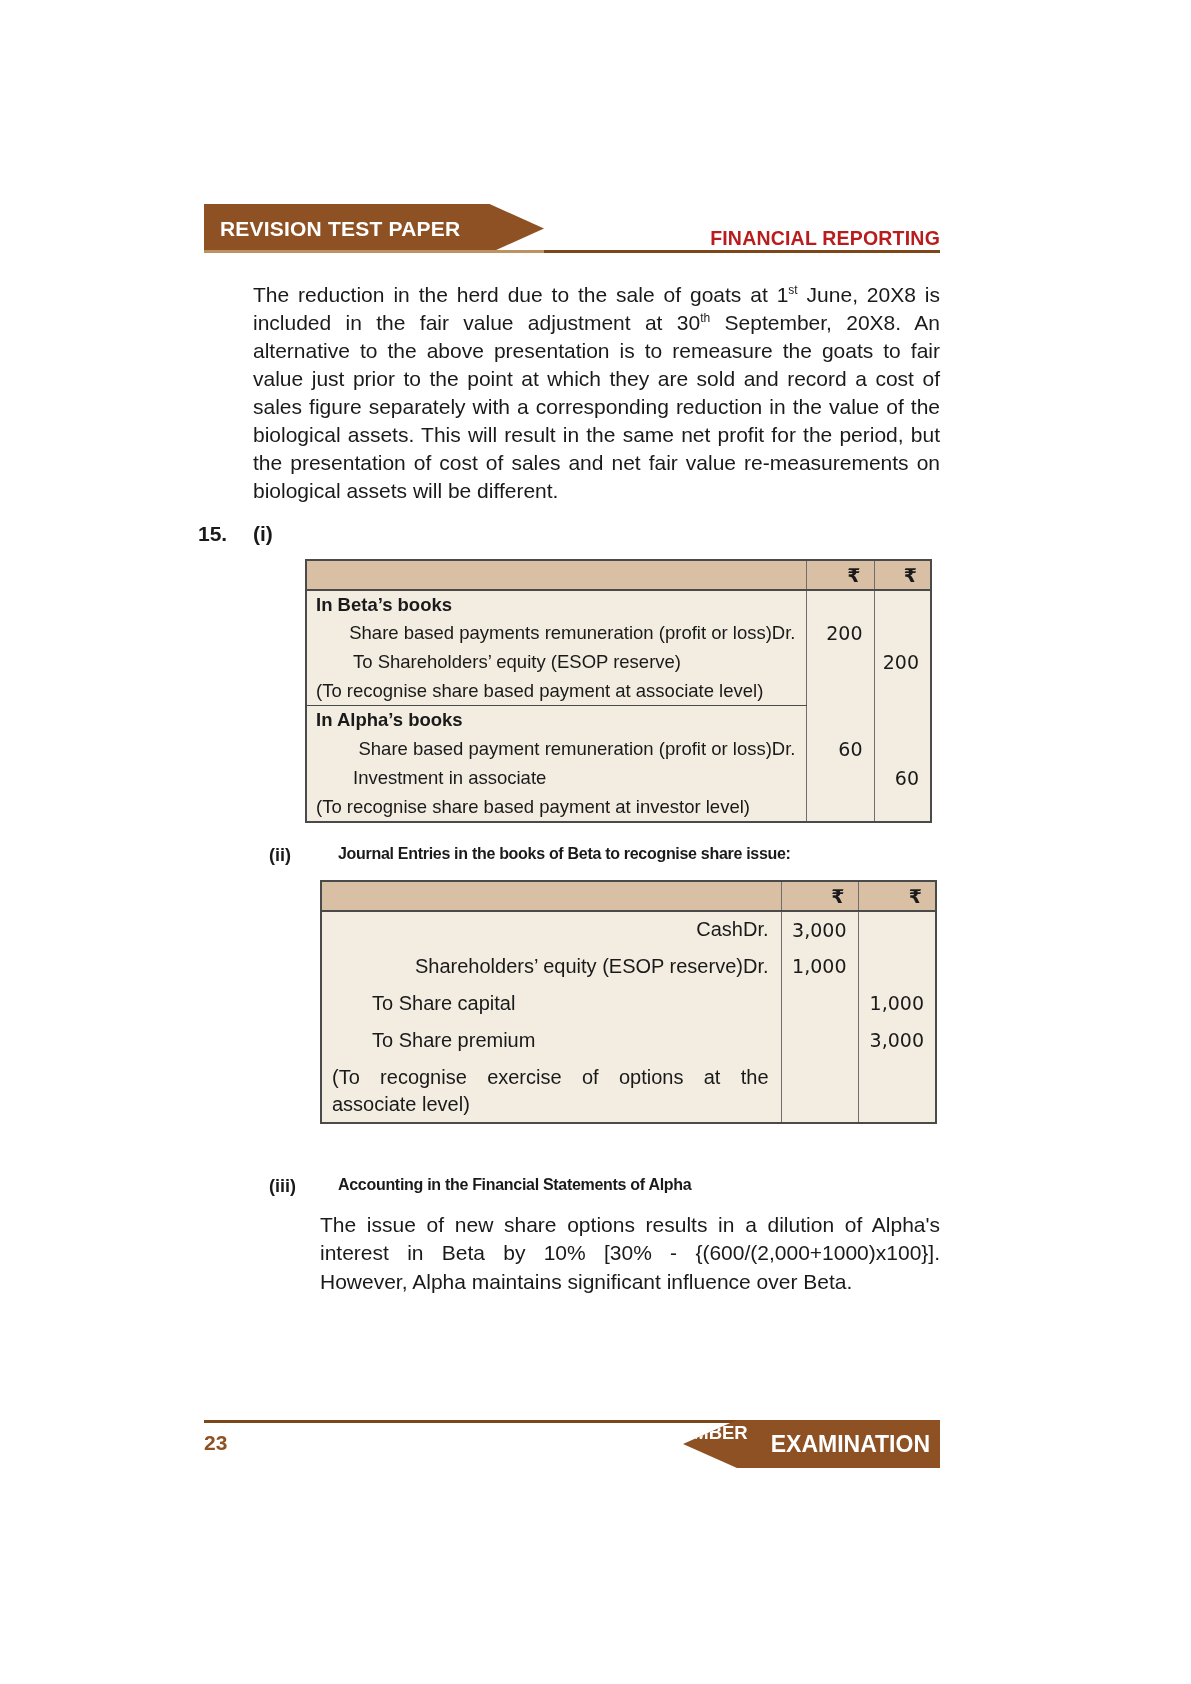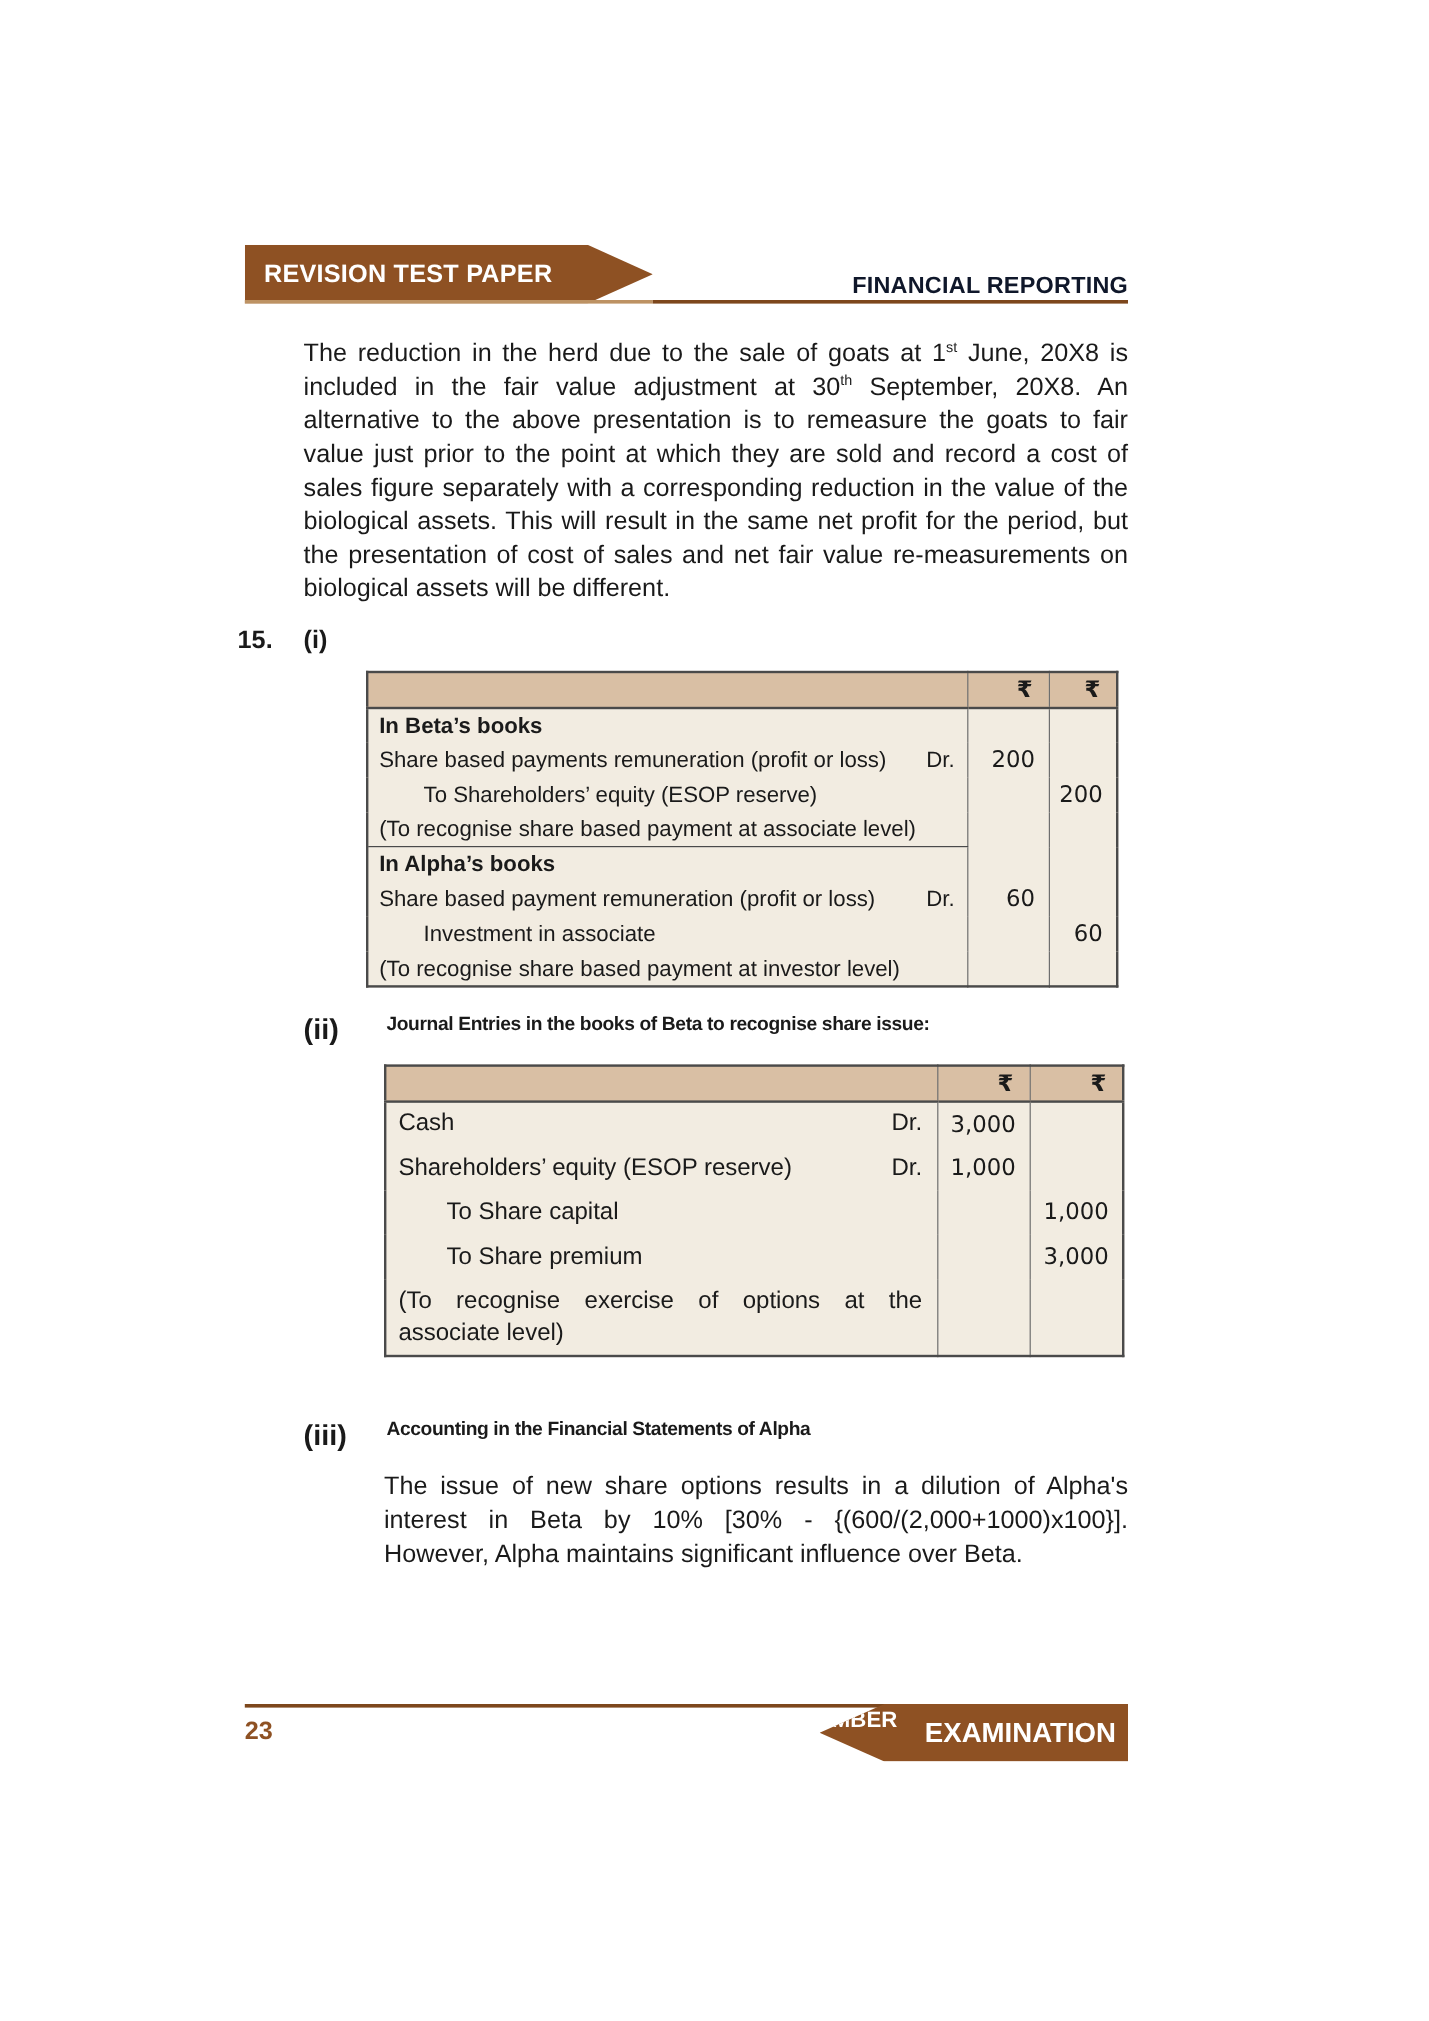--- a/index.html
+++ b/index.html
@@ -11,49 +11,49 @@
 
   
   .hdr-banner {
     position:absolute; left:204px; top:204px; width:340px; height:49px;
     background:#8e5123;
     -webkit-clip-path:polygon(0 0, 84% 0, 100% 50%, 84% 100%, 0 100%);
     clip-path:polygon(0 0, 84% 0, 100% 50%, 84% 100%, 0 100%);
     display:flex; align-items:center;
   }
   .hdr-banner-label { color:#ffffff; font-weight:bold; font-size:21px; padding-left:16px; letter-spacing:0.2px; }
-  .hdr-title { position:absolute; top:227px; right:251px; color:#0f172a; font-weight:bold; font-size:19.5px; letter-spacing:0.2px; }
+  .hdr-title { position:absolute; top:227px; right:251px; color:#b91c1c; font-weight:bold; font-size:19.5px; letter-spacing:0.2px; }
   .hdr-rule-light { position:absolute; left:204px; top:250px; width:340px; height:3px; background:#bd9263; }
   .hdr-rule-dark  { position:absolute; left:544px; top:250px; width:396px; height:3px; background:#7d471c; }
 
   
   .content { position:absolute; left:253px; top:281px; width:687px; }
   .intro { font-size:21px; line-height:28px; text-align:justify; }
   sup { font-size:12px; line-height:0; }
 
   .q-row { display:flex; margin-top:15px; }
   .q-num   { width:55px; margin-left:-55px; font-weight:bold; font-size:21px; line-height:28.5px; }
   .q-label-i { width:78px; font-weight:bold; font-size:21px; line-height:28.5px; }
   .q-heading { flex:1; font-weight:bold; font-size:20.5px; line-height:28.5px; text-align:justify; letter-spacing:-0.2px; }
 
   .part-row { display:flex; margin-top:22px; }
-  .part-label { width:69px; font-weight:bold; font-size:24px; }
+  .part-label { width:69px; font-weight:bold; font-size:18px;margin-left:16px; }
   .part-heading { font-weight:bold; font-size:16px; letter-spacing:-0.3px; white-space:nowrap; }
 
   
   table.journal { border-collapse:collapse; background:#f2ece1; border:2px solid #4a4a4a; table-layout:fixed; }
   table.journal th { background:#d9bfa4; border-bottom:2px solid #4a4a4a; height:30px; }
   th.rupee, td.amt {
     text-align:right; font-family:"DejaVu Sans","Liberation Sans",sans-serif;
     border-left:1.5px solid #6e6e6e;
   }
   th.rupee { padding-right:13px; font-size:19px; font-weight:bold; color:#1a1a1a; }
   td.amt { padding-right:11px; font-size:19px; }
   td.desc { padding:1px 10px 1px 9px; font-size:18.5px; white-space:nowrap; }
-  .desc-flex { display:flex; justify-content:space-between; }
+  .desc-flex { display:flex; justify-content:flex-end; }
   .bold { font-weight:bold; }
   .indent { padding-left:46px !important; }
   .divider { border-bottom:1.6px solid #4a4a4a; }
 
   .t1 { margin:10px 0 0 52px; }
   .t1 td { height:29px; }
 
   .t2 { margin:14px 0 0 67px; }
   .t2 td { height:37px; }
   .t2 td.desc { font-size:20px; padding:4px 12px 4px 10px; }

